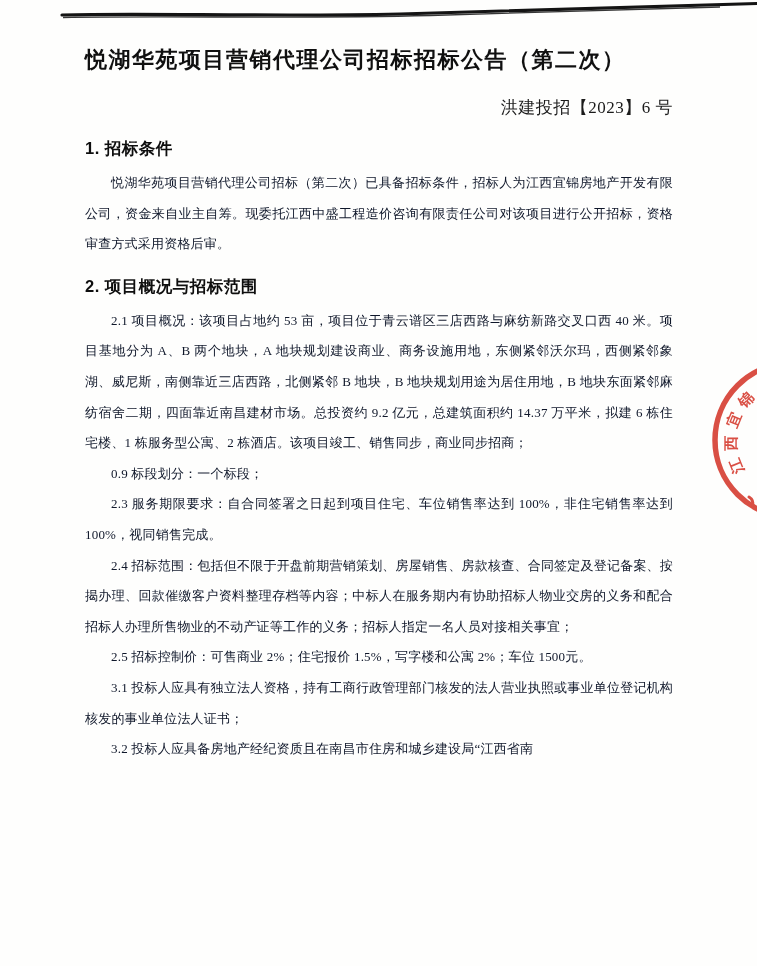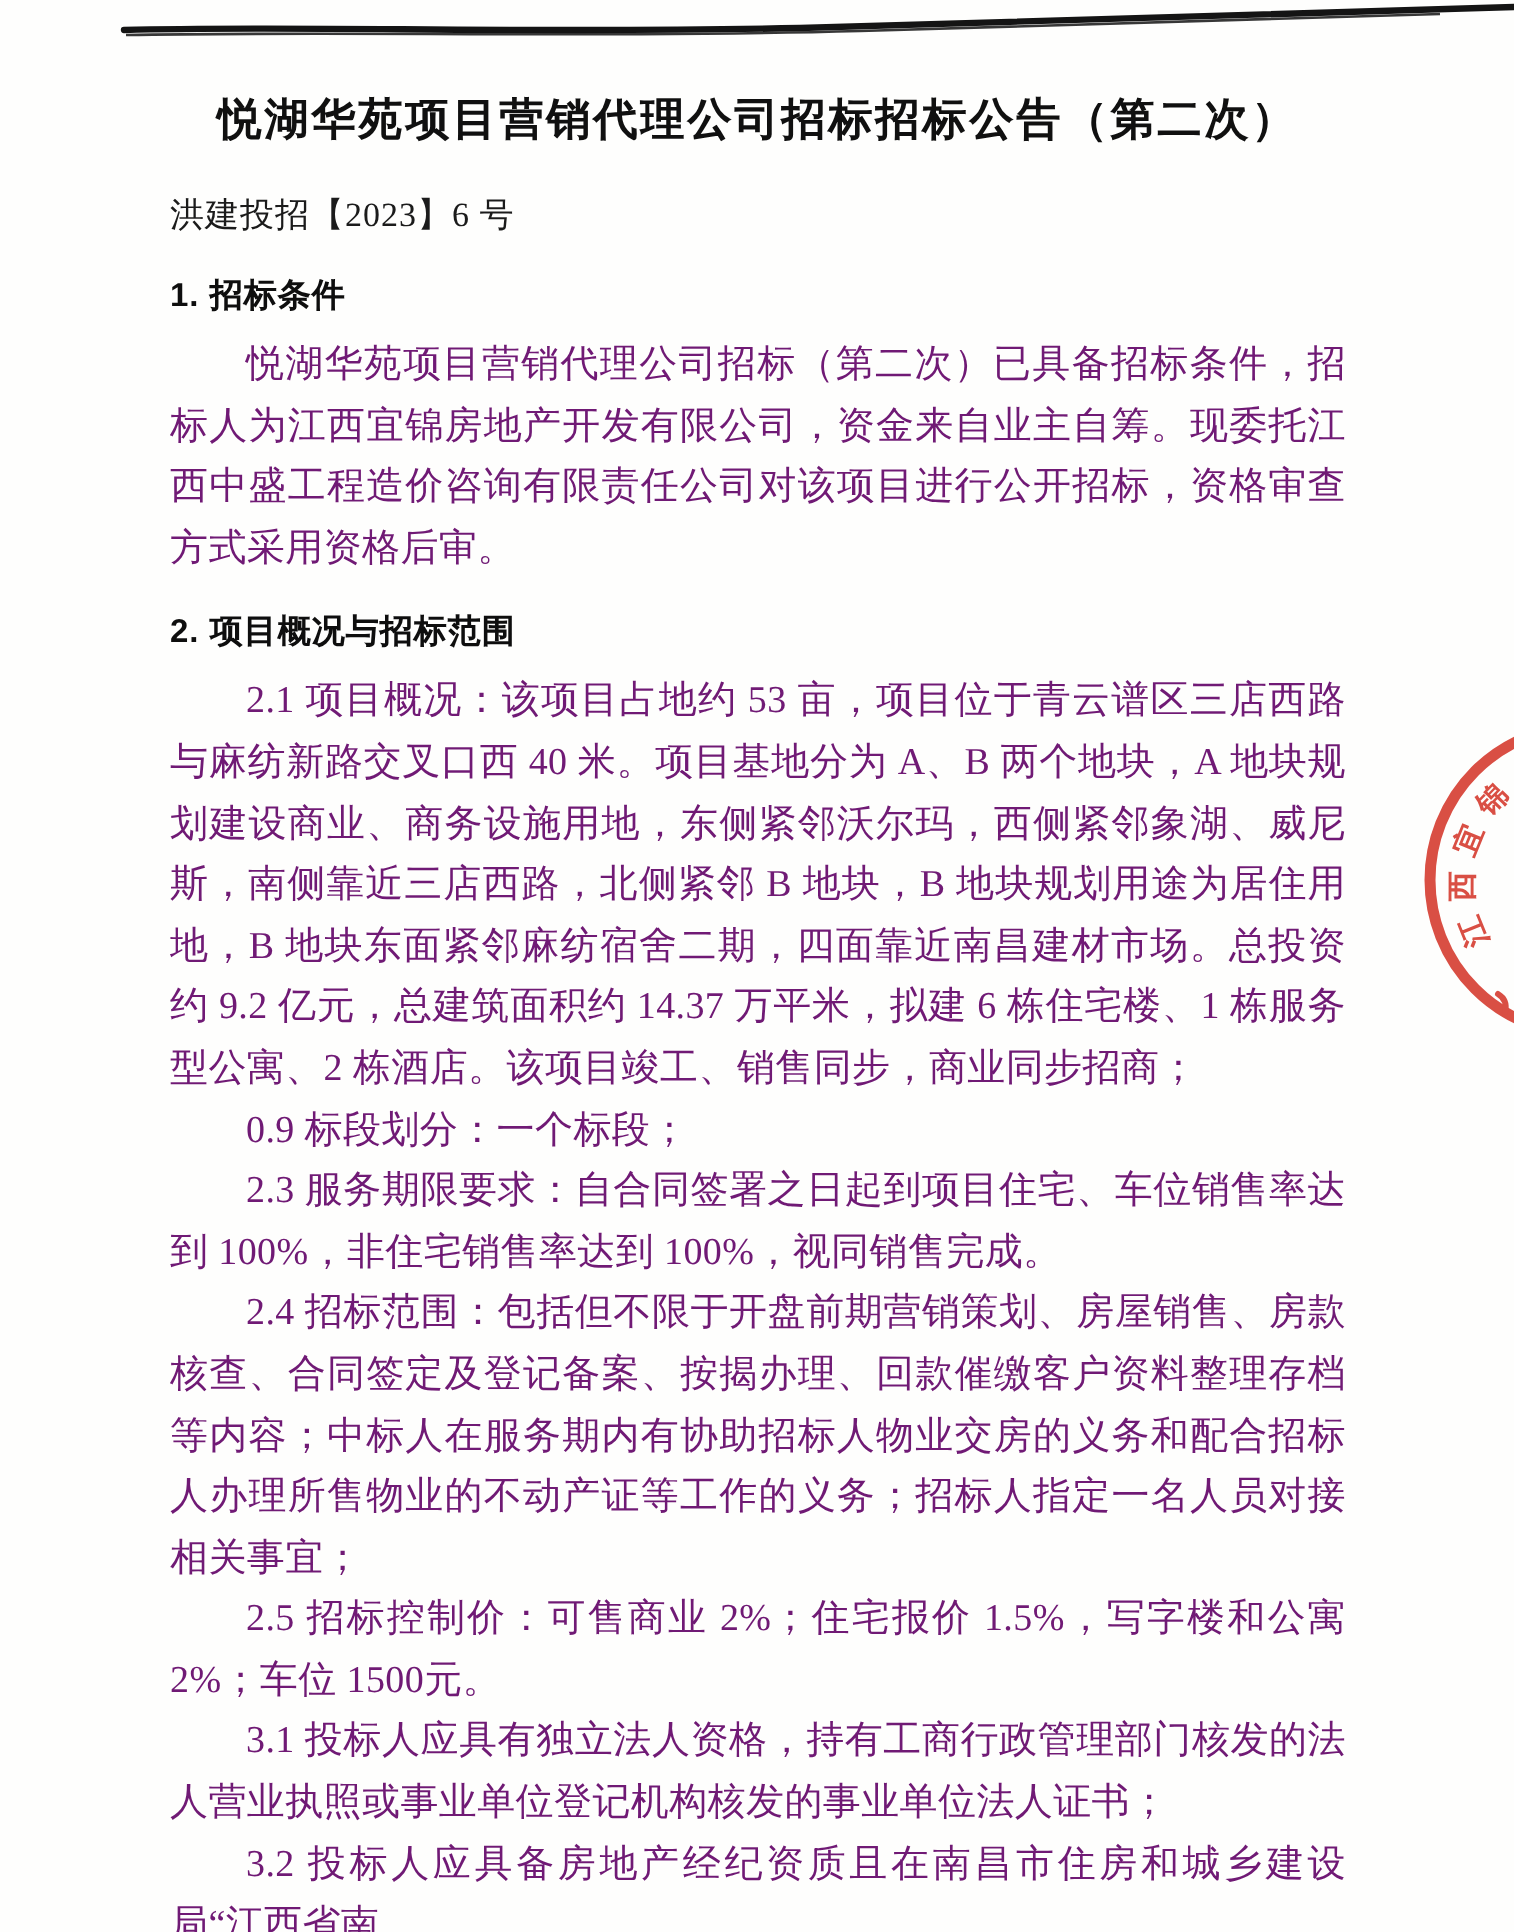--- a/index.html
+++ b/index.html
@@ -12,37 +12,37 @@
     font-family:"Liberation Serif","DejaVu Serif",serif;
     color:#1d1d1d;
   }
   .scan-line { position:absolute; top:0; left:0; }
   .doc {
     position:absolute;
     top:44px; left:85px; width:588px;
   }
   .title {
     font-size:22px; font-weight:bold; line-height:32px;
-    text-align:center; letter-spacing:1.5px;
+    letter-spacing:1.5px;
     color:#101010; margin:0;
   }
   .docnum {
     margin-top:20px; font-size:17px; line-height:24px;
-    text-align:left; color:#1b1b1b; letter-spacing:0.5px;
+    text-align:right; color:#1b1b1b; letter-spacing:0.5px;
   }
   .section-heading {
     font-family:"Liberation Sans","DejaVu Sans",sans-serif;
     font-weight:700; font-size:16.5px; line-height:24px;
     color:#0e0e0e; margin:14px 0 8px 0; letter-spacing:0.5px;
   }
   .section-heading.first { margin-top:16px; }
   .para {
-    font-size:19px; line-height:30.6px;
+    font-size:13px; line-height:30.6px;
     text-align:justify; text-align-last:left;
-    text-indent:2em; margin:0; color:#701a75;
+    text-indent:2em; margin:0; color:#0f172a;
     letter-spacing:0.2px;
   }
   .stamp-svg { position:absolute; top:330px; left:640px; }
 </style>
 </head>
 <body>
 
 <div class="page">
 
   <svg class="scan-line" width="757" height="26" viewBox="0 0 757 26" aria-hidden="true">

